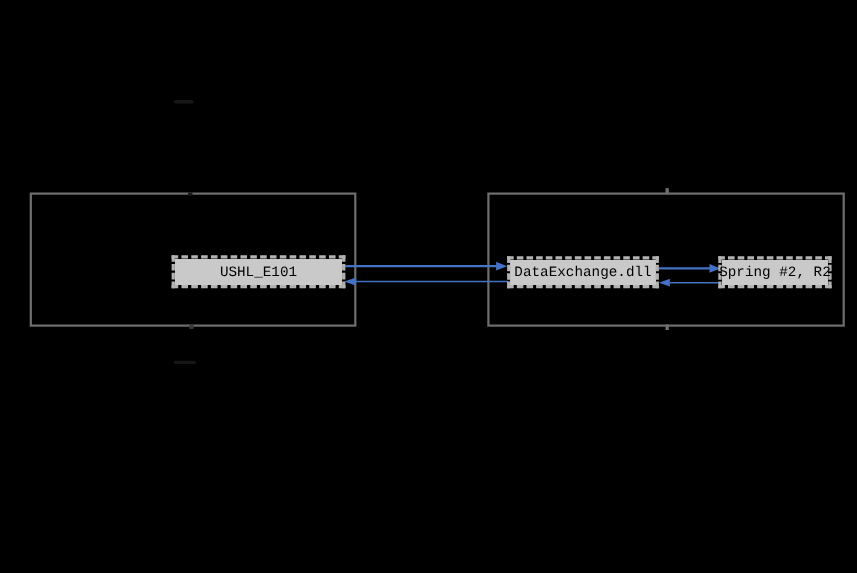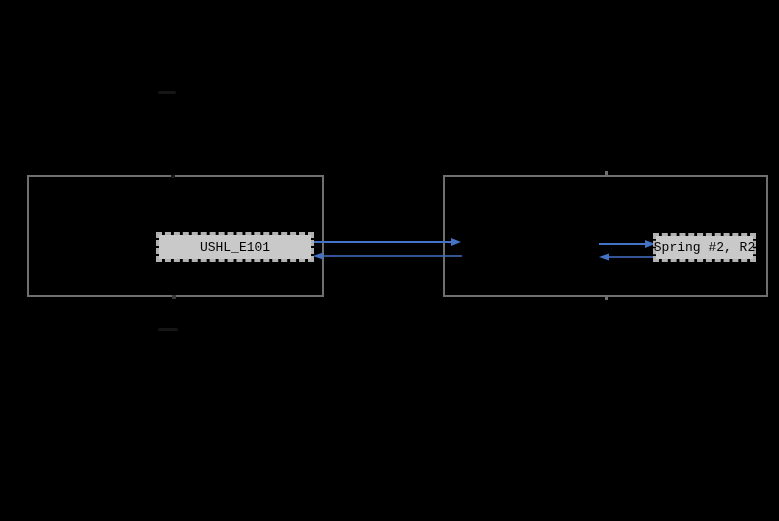--- a/index.html
+++ b/index.html
@@ -91,20 +91,23 @@
     <line class="edge-line" x1="599" y1="244" x2="646" y2="244"></line>
     <polygon class="edge-head" points="655,244 645,240 645,248"></polygon>
 
     <line class="edge-line thin" x1="654" y1="257" x2="609" y2="257"></line>
     <polygon class="edge-head" points="599,257 609,253.5 609,260.5"></polygon>
   </svg>
 
   <div class="node" id="node-ushl">
     <span>USHL_E101</span>
   </div>
+  <div class="node" id="node-dataexchange">
+    <span>DataExchange.dll</span>
+  </div>
   <div class="node" id="node-spring">
     <span>Spring #2, R2</span>
   </div>
 
   <div class="tick" id="tick-left-top"></div>
   <div class="tick" id="tick-left-bottom"></div>
   <div class="tick" id="tick-right-top"></div>
   <div class="tick" id="tick-right-bottom"></div>
 
   <div class="faint-artifact" id="artifact-top"></div>

